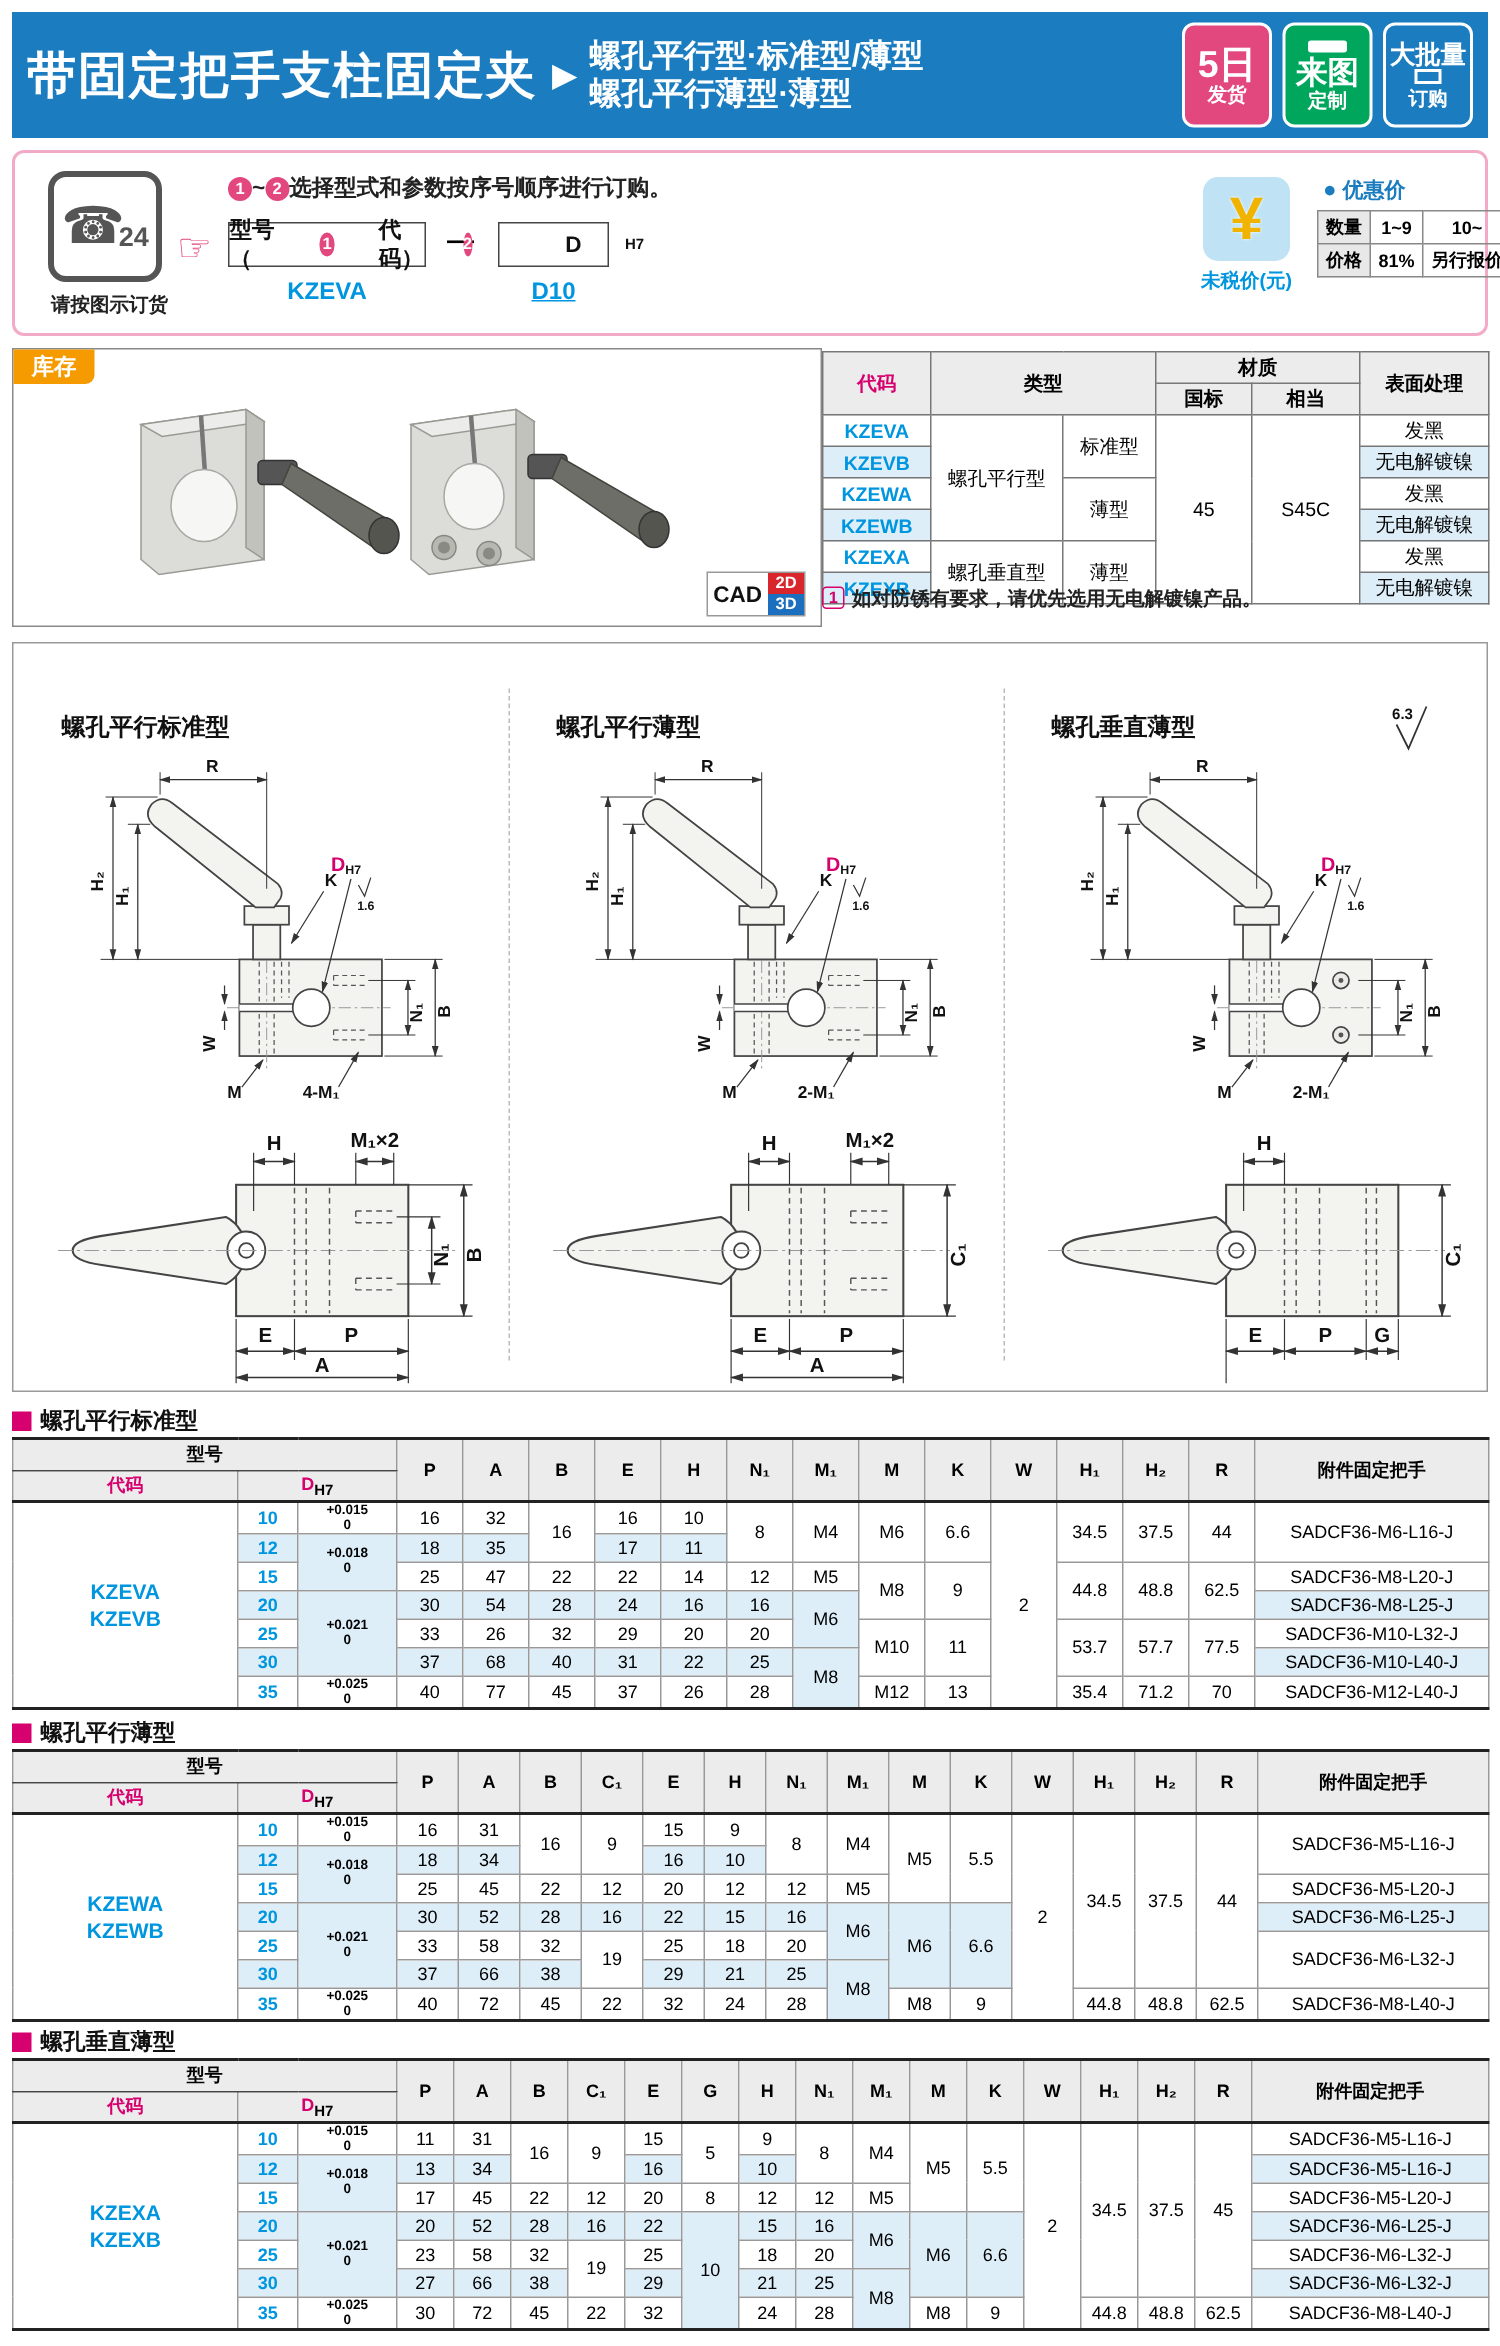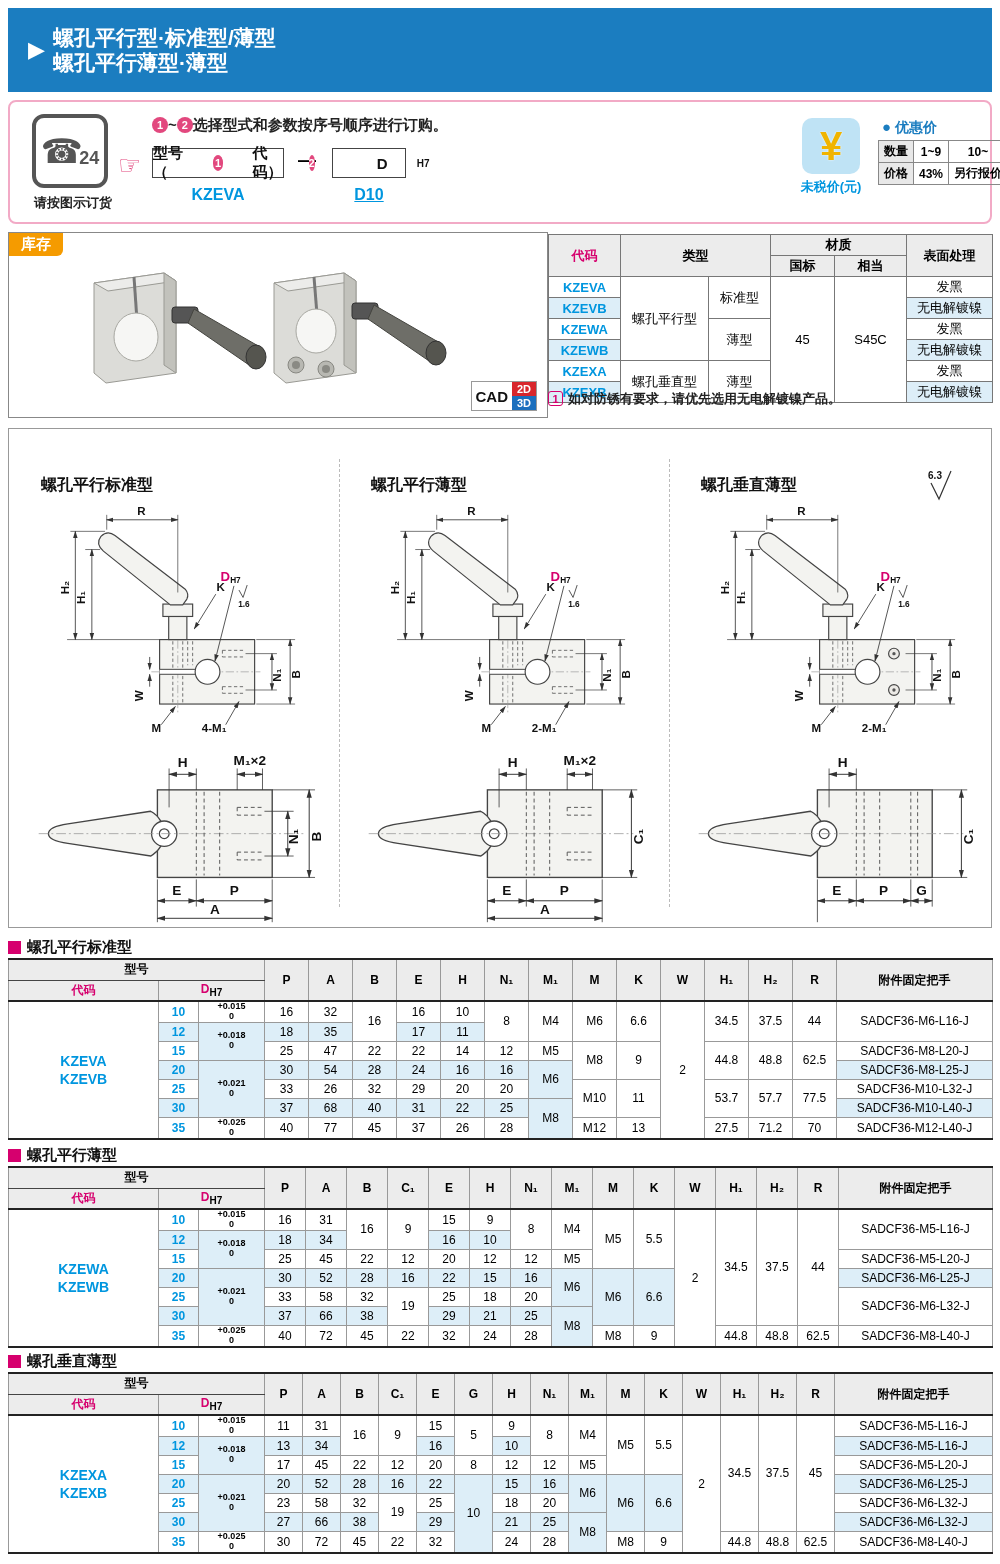--- a/index.html
+++ b/index.html
@@ -111,24 +111,41 @@
   .dimtable .tol{font-size:9px;line-height:1.1;font-weight:bold;display:flex;flex-direction:column;align-items:center;}
   .dimtable th.magh{color:var(--mag);}
   .hd{font-size:12px;}
 </style>
 </head>
 <body>
 
 <div id="page">
 
   <div class="hdr">
+    <span class="htitle">带固定把手支柱固定夹</span>
     <span class="harrow">▶</span>
     <span class="hsub">
       <span>螺孔平行型·标准型/薄型</span>
       <span>螺孔平行薄型·薄型</span>
+    </span>
+    <span class="badges">
+      <span class="badge b1">
+        <b>5日</b>
+        <i>发货</i>
+      </span>
+      <span class="badge b2">
+        <span class="ruler"></span>
+        <b>来图</b>
+        <i>定制</i>
+      </span>
+      <span class="badge b3">
+        <b>大批量</b>
+        <span class="boxicon"></span>
+        <i>订购</i>
+      </span>
     </span>
   </div>
 
   <div class="orderbox">
     <div class="phone">
       <span class="ph">☎</span>
       <span class="p24">24</span>
     </div>
     <div class="phonecap">请按图示订货</div>
     <div class="hand">☞</div>
@@ -156,21 +173,21 @@
     </div>
     <table class="pricetbl">
         <tbody id="pricebody">
           <tr>
             <td class="lbl">数量</td>
             <td>1~9</td>
             <td>10~</td>
           </tr>
           <tr>
             <td class="lbl">价格</td>
-            <td>43%</td>
+            <td>81%</td>
             <td>另行报价</td>
           </tr>
         </tbody>
       </table>
   </div>
 
   <div class="stockbox">
     <span class="stockbadge">库存</span>
     <svg width="420" height="150" viewBox="0 0 420 150" style="position:absolute;left:55px;top:22px">
       <g>
@@ -743,21 +760,21 @@
                 </div>
               </td>
               <td>40</td>
               <td>77</td>
               <td>45</td>
               <td>37</td>
               <td>26</td>
               <td>28</td>
               <td>M12</td>
               <td>13</td>
-              <td>27.5</td>
+              <td>35.4</td>
               <td>71.2</td>
               <td>70</td>
               <td class="hd">SADCF36-M12-L40-J</td>
             </tr>
           </tbody>
         </table>
       </div>
       <div class="sect" style="top: 1146px;">
         <div class="secttitle">
           <span class="sq"></span>

